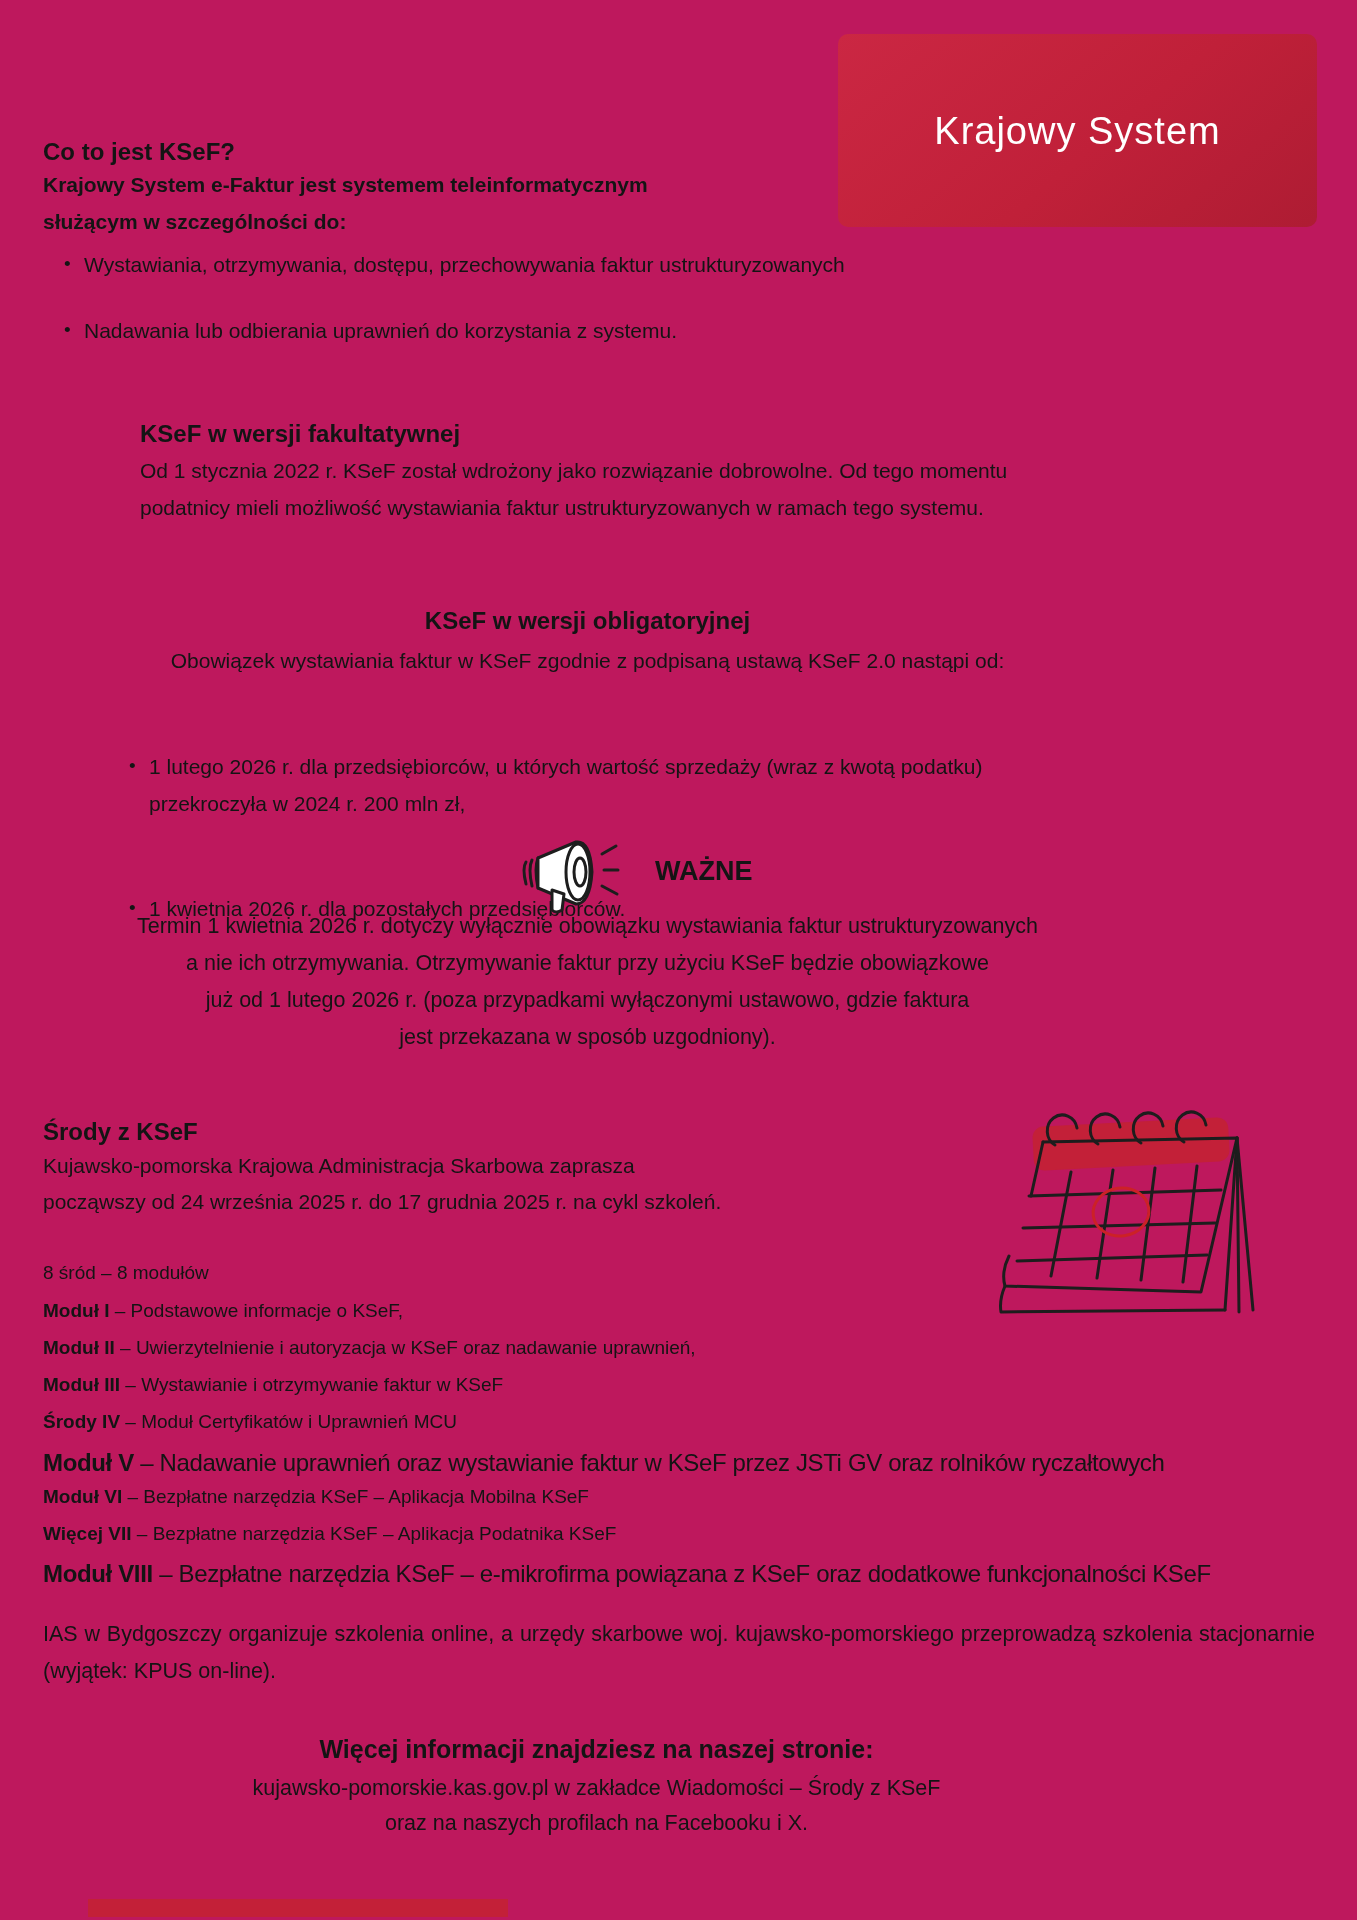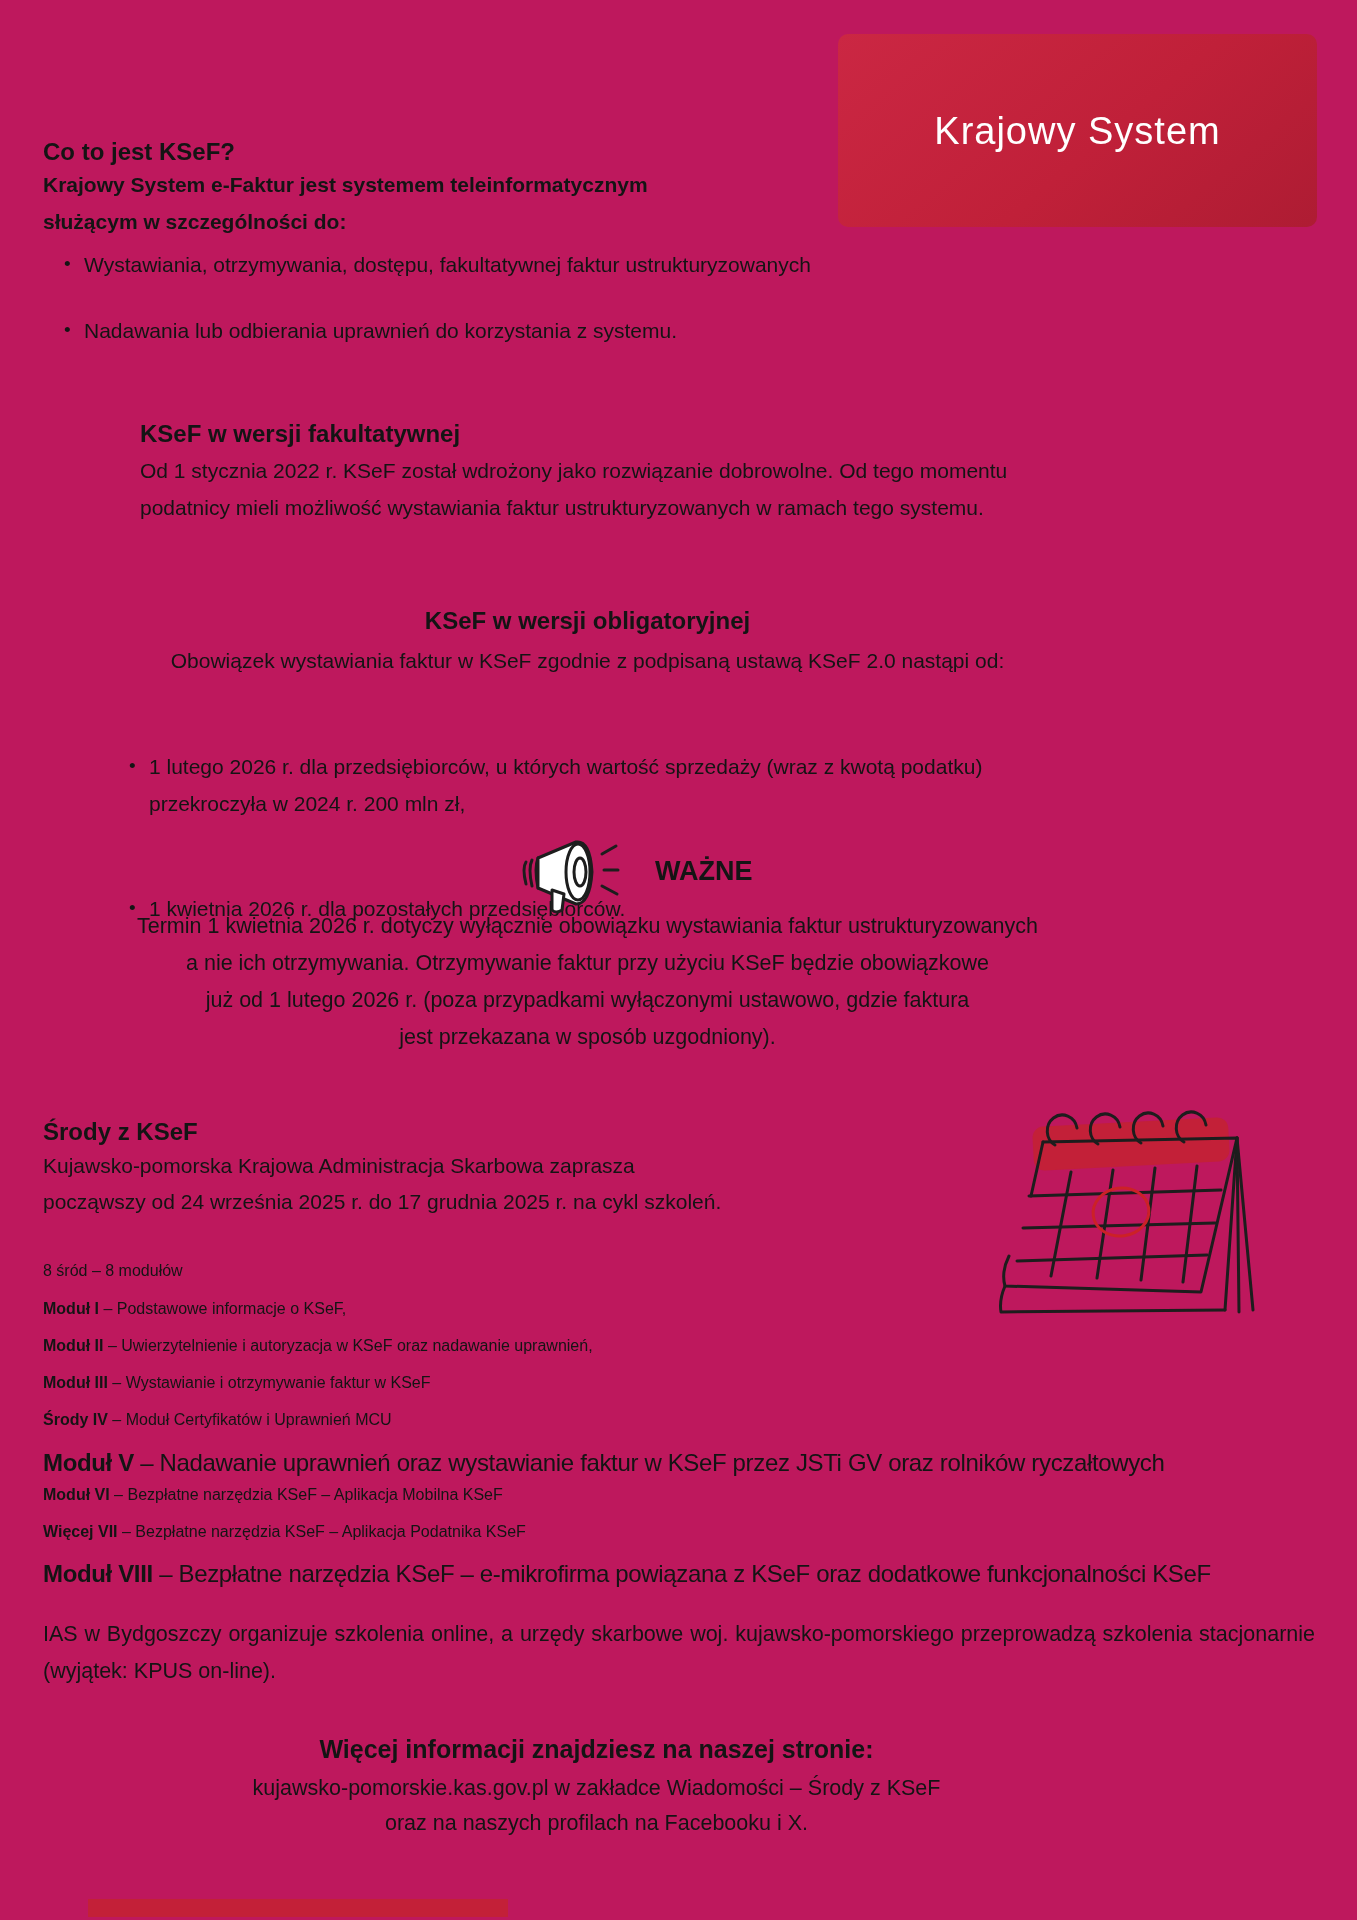--- a/index.html
+++ b/index.html
@@ -26,21 +26,21 @@
     border-radius:10px;
     display:flex;flex-direction:column;align-items:center;justify-content:center;
     color:#ffffff;
   }
   .badge .l1{font-size:38px;font-weight:400;letter-spacing:1px;line-height:44px;}
   .badge .l2{font-size:55px;font-weight:800;letter-spacing:1px;line-height:60px;}
   
   .col{left:0;width:1175px;}
   .colf{left:0;width:1145px;padding-left:24px;}
   .wazne-title{font-size:27px;font-weight:bold;}
-  .mod-row{position:absolute;left:43px;font-size:16px;white-space:nowrap;}
+  .mod-row{position:absolute;left:43px;font-size:19px;white-space:nowrap;}
   .mod-row b{font-weight:bold;}
   .mod-row.tight{font-size:24px;letter-spacing:-0.35px;}
   .ias{
     left:43px;width:1272px;
     font-size:21.5px;line-height:37px;
     text-align:justify;text-align-last:left;
   }
   .foot-bold{font-size:25px;font-weight:bold;}
   .foot-line{font-size:21.5px;}
   .redbar{background:#c32038;}
@@ -52,21 +52,21 @@
 
 <div class="page">
 
   <div class="abs badge">
     <div class="l1">Krajowy System</div>
   </div>
 
   <div class="abs h1" style="left:43px;top:138px;">Co to jest KSeF?</div>
   <div class="abs body" style="left:43px;top:166px;width:660px;font-weight:bold;">Krajowy System e-Faktur jest systemem teleinformatycznym
 służącym w szczególności do:</div>
-  <div class="abs bullet" style="left:62px;top:250px;width:1000px;">Wystawiania, otrzymywania, dostępu, fakultatywnej faktur ustrukturyzowanych</div>
+  <div class="abs bullet" style="left:62px;top:250px;width:1000px;">Wystawiania, otrzymywania, dostępu, przechowywania faktur ustrukturyzowanych</div>
   <div class="abs bullet" style="left:62px;top:286px;width:1000px;">Nadawania lub odbierania uprawnień do korzystania z systemu.</div>
 
   <div class="abs h1" style="left:140px;top:420px;">KSeF w wersji fakultatywnej</div>
   <div class="abs body" style="left:140px;top:452px;width:1100px;">Od 1 stycznia 2022 r. KSeF został wdrożony jako rozwiązanie dobrowolne. Od tego momentu
 podatnicy mieli możliwość wystawiania faktur ustrukturyzowanych w ramach tego systemu.</div>
 
   <div class="abs col h1 center" style="top:607px;">KSeF w wersji obligatoryjnej</div>
   <div class="abs col body center" style="top:642px;">Obowiązek wystawiania faktur w KSeF zgodnie z podpisaną ustawą KSeF 2.0 nastąpi od:</div>
   <div class="abs bullet" style="left:127px;top:688px;width:1000px;line-height:37px;white-space:pre-line;">1 lutego 2026 r. dla przedsiębiorców, u których wartość sprzedaży (wraz z kwotą podatku)
 przekroczyła w 2024 r. 200 mln zł,</div>

